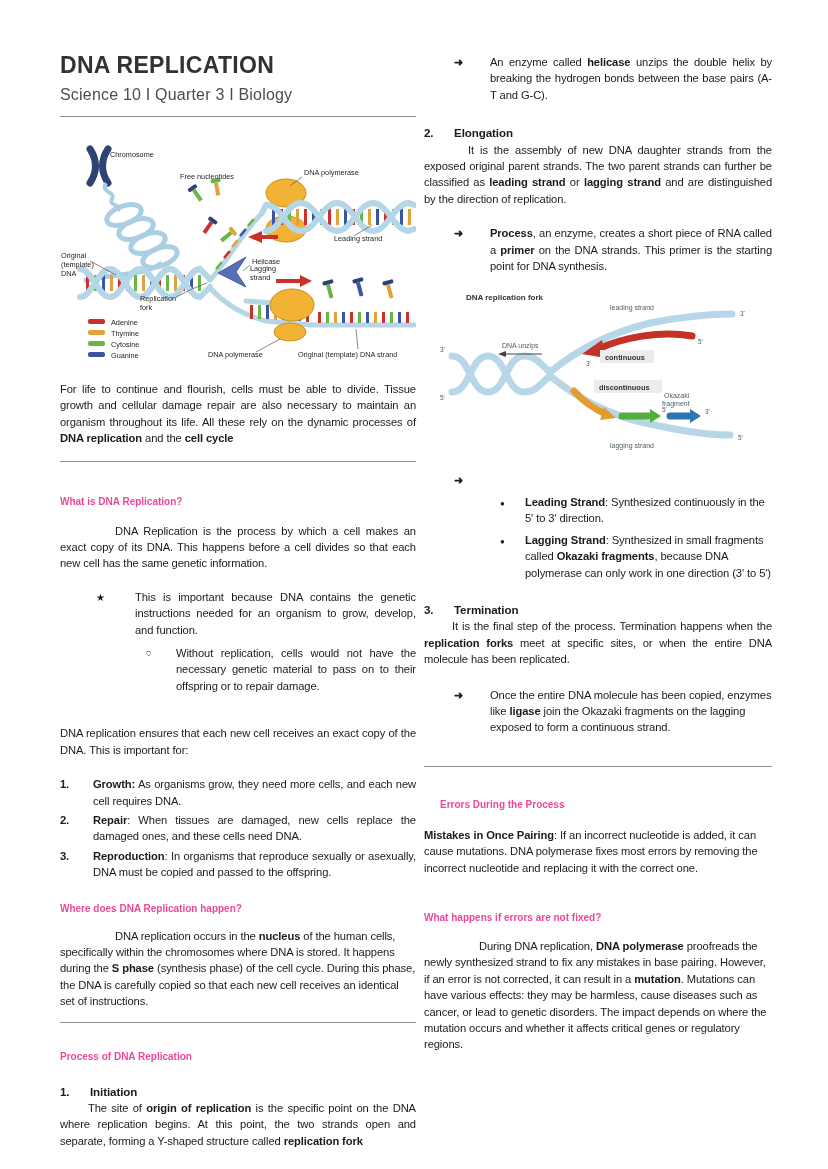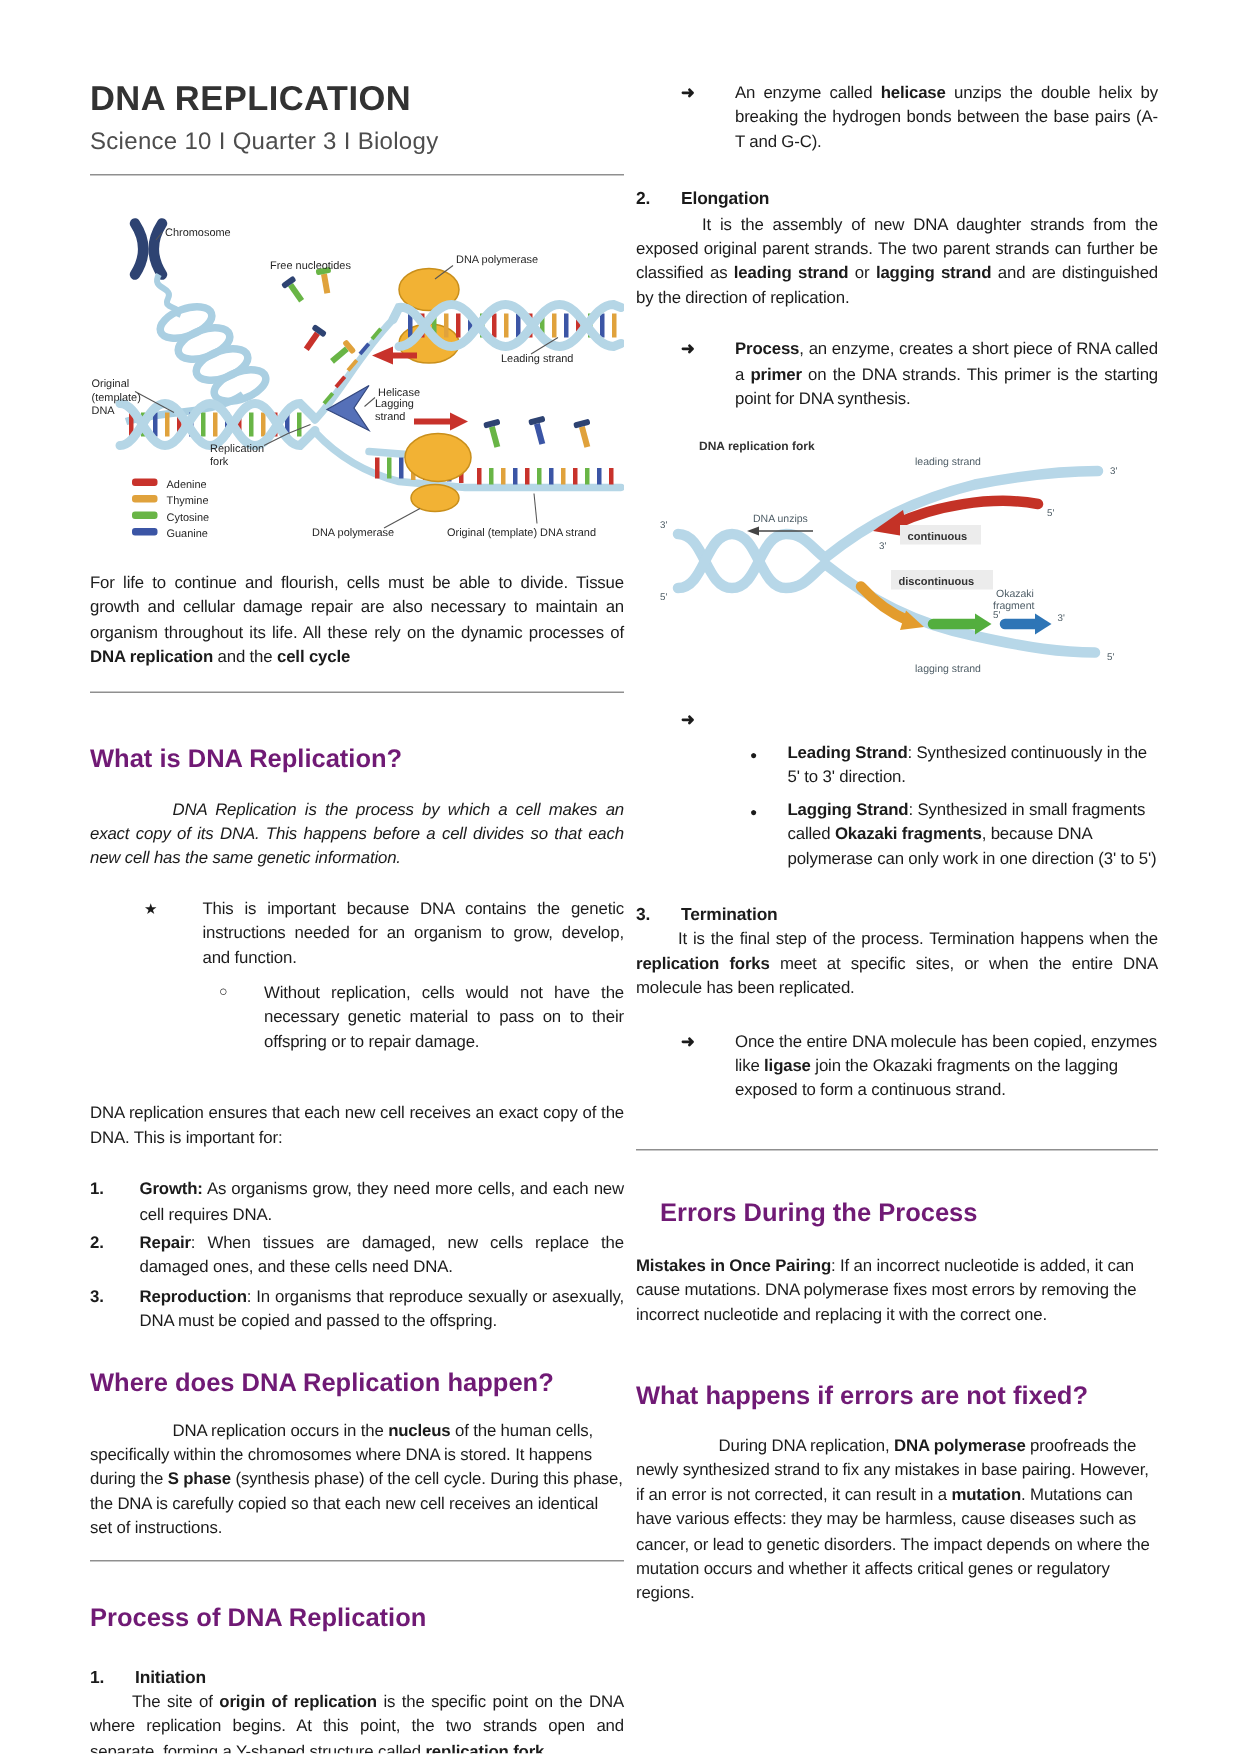--- a/index.html
+++ b/index.html
@@ -9,21 +9,21 @@
   .col-r{position:absolute;left:424px;top:48px;width:348px;}
 
   .t{font-size:11.2px;line-height:16.4px;letter-spacing:-0.1px;}
   .just{text-align:justify;}
   .p{margin:0;}
   .ind55{text-indent:55px;} .ind44{text-indent:44px;} .ind28{text-indent:28px;}
   .b{font-weight:bold;} .u{}
 
   .title{font-size:23px;font-weight:bold;letter-spacing:.3px;color:#323232;margin:0;}
   .subtitle{font-size:16px;font-weight:normal;color:#4d4d4d;margin:7px 0 12px 0;letter-spacing:.2px;}
-  .h2{font-size:17px;font-weight:bold;color:#701a75;margin:0;}
+  .h2{font-size:10px;font-weight:bold;color:#ec4899;margin:0;}
   .divider{height:0;border-top:1px solid #8f8f8f;}
 
   .row{display:flex;align-items:flex-start;}
   .tx{flex:1;}
   .mk{flex:none;}
   .arrow{margin-left:30px;} .arrow>.mk{width:36px;font-size:11px;font-weight:bold;}
   .star{margin-left:36px;}  .star>.mk{width:39px;font-size:10px;padding-top:1px;}
   .circle{margin-left:86px;}.circle>.mk{width:30px;font-size:9.5px;}
   .dot{margin-left:76px;}   .dot>.mk{width:25px;font-size:8px;padding-top:2px;}
   .nl>.mk{width:33px;font-weight:bold;}
@@ -239,21 +239,21 @@
         <text class="dlab" x="51" y="214">Cytosine</text>
         <rect x="28" y="219" width="17" height="5" rx="2" fill="#3b55a5"></rect>
         <text class="dlab" x="51" y="225">Guanine</text>
       </g>
     </svg>
 
     <p class="p t just" style="margin-top:10px;"><span>For life to continue and flourish, cells must be able to divide. Tissue growth and cellular damage repair are also necessary to maintain an organism throughout its life. All these rely on the dynamic processes of </span><span class="b">DNA replication</span><span> and the </span><span class="b">cell cycle</span></p>
     <div class="divider" style="margin-top:14px;"></div>
 
     <div class="h2" style="margin-top:34px;">What is DNA Replication?</div>
-    <p class="p t just ind55" style="margin-top:16px;font-style:italic;"><span>DNA Replication is the process by which a cell makes an exact copy of its DNA. This happens before a cell divides so that each new cell has the same genetic information.</span></p>
+    <p class="p t just ind55" style="margin-top:16px;"><span>DNA Replication is the process by which a cell makes an exact copy of its DNA. This happens before a cell divides so that each new cell has the same genetic information.</span></p>
 
     <div class="row star t" style="margin-top:17px;">
       <span class="mk">★</span>
       <div class="tx just"><span>This is important because DNA contains the genetic instructions needed for an organism to grow, develop, and function.</span></div>
     </div>
     <div class="row circle t" style="margin-top:7px;">
       <span class="mk">○</span>
       <div class="tx just"><span>Without replication, cells would not have the necessary genetic material to pass on to their offspring or to repair damage.</span></div>
     </div>
 

